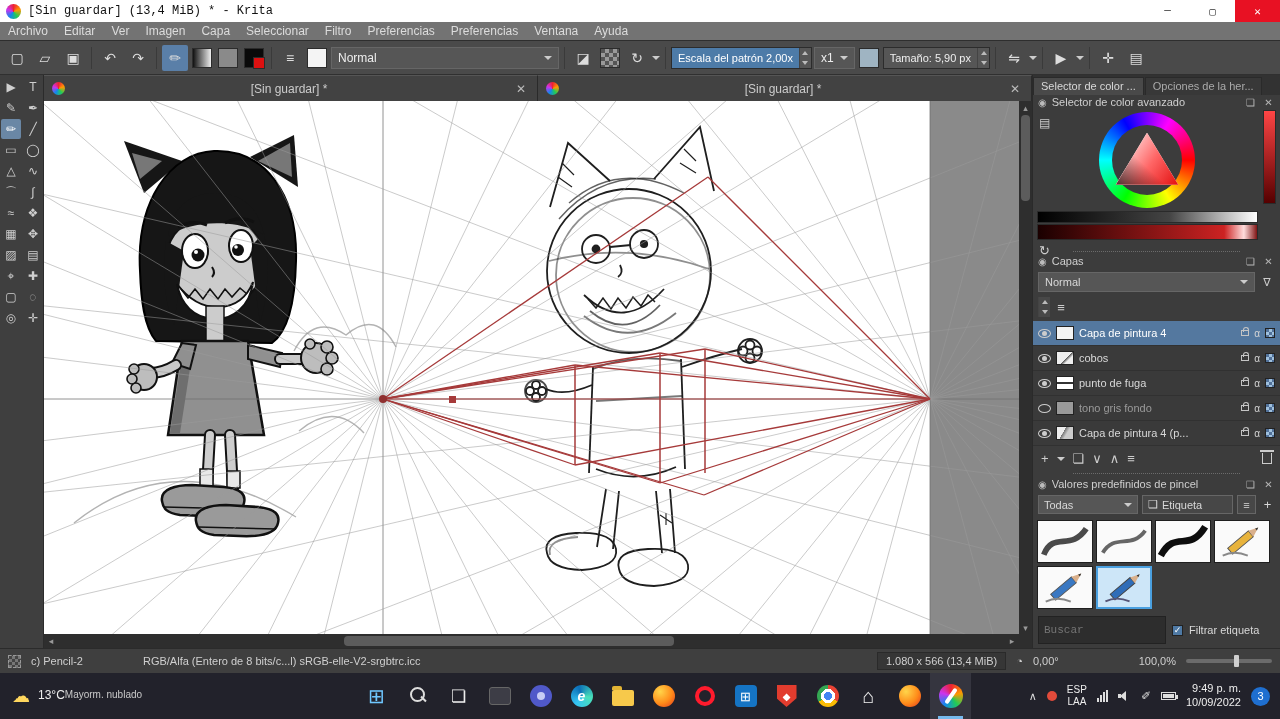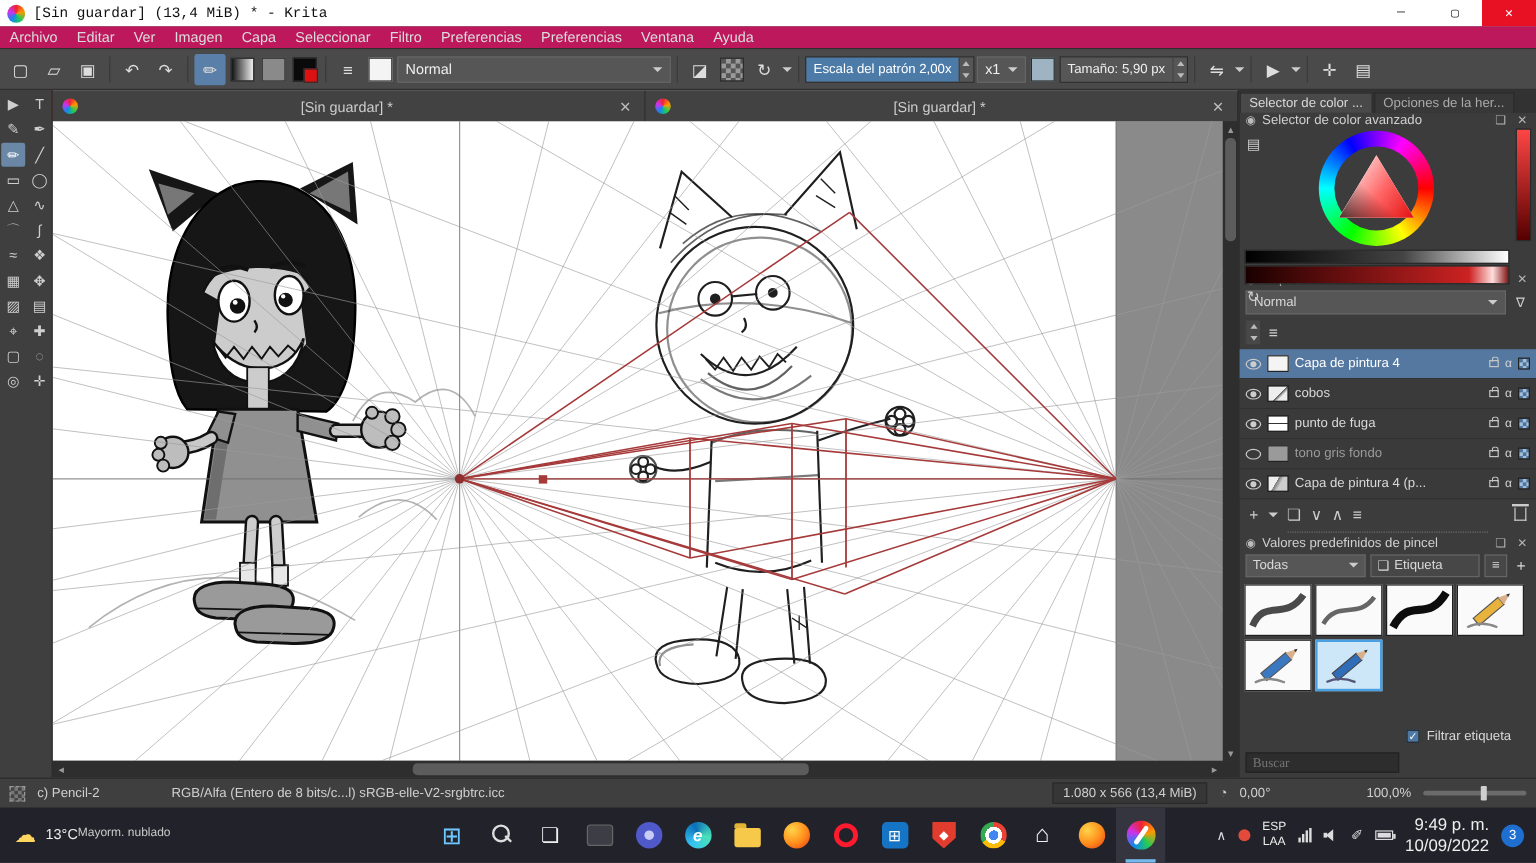--- a/index.html
+++ b/index.html
@@ -8,21 +8,21 @@
   *{box-sizing:border-box;}
 
   
   .titlebar{position:absolute;top:0;left:0;right:0;height:22px;background:#fff;display:flex;align-items:center;font-size:12px;color:#111;font-family:Liberation Mono, monospace;}
   .app-logo{width:15px;height:15px;border-radius:50%;margin:0 7px 0 6px;background:conic-gradient(#e23,#f90,#2c5,#18e,#c3e,#e23);}
   .win-controls{margin-left:auto;display:flex;height:22px;}
   .win-btn{width:45px;height:22px;display:flex;align-items:center;justify-content:center;font-size:11px;color:#333;}
   .win-close{background:#e81123;color:#fff;}
 
   
-  .menubar{position:absolute;top:22px;left:0;right:0;height:19px;background:#be185d;display:flex;align-items:center;color:#dcdcdc;font-size:12px;border-bottom:1px solid #2e2e2e;}
+  .menubar{position:absolute;top:22px;left:0;right:0;height:19px;background:#737373;display:flex;align-items:center;color:#dcdcdc;font-size:12px;border-bottom:1px solid #2e2e2e;}
   .menu-item{padding:0 8px;height:19px;display:flex;align-items:center;}
 
   
   .toolbar{position:absolute;top:41px;left:0;right:0;height:34px;background:#4a4a4a;border-bottom:1px solid #303030;display:flex;align-items:center;padding:0 4px;gap:2px;color:#ddd;}
   .tbtn{min-width:26px;height:26px;display:flex;align-items:center;justify-content:center;font-size:14px;border-radius:2px;}
   .tbtn.sel{background:#5a7fa8;}
   .tsep{width:1px;height:22px;background:#3a3a3a;margin:0 3px;}
   .chip{width:20px;height:20px;border:1px solid #2c2c2c;margin:0 2px;}
   .chip-grad{background:linear-gradient(90deg,#111,#eee);}
   .chip-pat{background:#8a8a8a;}
@@ -134,21 +134,21 @@
   .pselect .lbl{flex:1;}
   .tagbtn{flex:1;height:19px;border:1px solid #666;background:#474747;display:flex;align-items:center;gap:4px;padding:0 5px;}
   .viewbtn{width:19px;height:19px;border:1px solid #666;background:#474747;display:flex;align-items:center;justify-content:center;}
   .plusbtn{width:15px;text-align:center;font-size:13px;}
   .preset-grid{display:grid;grid-template-columns:repeat(4,56px);gap:3px;padding:3px 4px;}
   .preset{width:56px;height:43px;background:#fafafa;border:1px solid #1f1f1f;position:relative;}
   .preset.sel{border:2px solid #4aa0e0;background:#cde6f8;}
   .preset svg{position:absolute;inset:0;}
 
   .search-row{display:flex;align-items:center;gap:6px;padding:4px 5px;margin-top:auto;}
-  .search-in{width:128px;height:17px;background:#2d2d2d;border:1px solid #222;color:#aaa;font-size:11px;padding:0 5px;font-family:Liberation Serif, serif;margin-top:44px;}
+  .search-in{width:128px;height:28px;background:#2d2d2d;border:1px solid #222;color:#aaa;font-size:11px;padding:0 5px;font-family:Liberation Mono, monospace;}
   .cbx{width:11px;height:11px;background:#4e79a4;border:1px solid #222;color:#fff;font-size:9px;display:flex;align-items:center;justify-content:center;}
 
   
   .statusbar{position:absolute;top:648px;left:0;right:0;height:25px;background:#3f3f3f;border-top:1px solid #2b2b2b;display:flex;align-items:center;gap:10px;padding:0 8px;font-size:11px;color:#cfcfcf;}
   .selicon{width:13px;height:13px;border:1px dashed #999;background:repeating-conic-gradient(#777 0 25%,#444 0 50%) 0 0/6px 6px;}
   .szbox{border:1px solid #2a2a2a;background:#363636;padding:2px 8px;margin-left:auto;}
   .zslider{width:86px;height:4px;background:#6b6b6b;border-radius:2px;position:relative;}
   .zthumb{position:absolute;left:48px;top:-4px;width:5px;height:12px;background:#cfcfcf;border-radius:1px;}
 
   
@@ -187,21 +187,21 @@
   .lang{display:flex;flex-direction:column;font-size:10px;line-height:1.2;text-align:center;}
   .sig{display:flex;align-items:flex-end;gap:1px;height:12px;}
   .sig i{width:2px;background:#ddd;display:block;}
   .vol{position:relative;width:13px;height:12px;}
   .vol::before{content:'';position:absolute;left:0;top:4px;width:3px;height:4px;background:#ddd;}
   .vol::after{content:'';position:absolute;left:2px;top:1px;border-top:5px solid transparent;border-bottom:5px solid transparent;border-right:6px solid #ddd;}
   .pen{color:#ddd;font-size:12px;}
   .batt{width:15px;height:8px;border:1px solid #ddd;position:relative;}
   .batt::before{content:'';position:absolute;inset:1px;background:#ddd;}
   .batt::after{content:'';position:absolute;right:-3px;top:2px;width:2px;height:4px;background:#ddd;}
-  .clock{display:flex;flex-direction:column;text-align:right;font-size:14px;line-height:1.25;}
+  .clock{display:flex;flex-direction:column;text-align:right;font-size:11px;line-height:1.25;}
   .badge{width:19px;height:19px;border-radius:50%;background:#1f6fd0;color:#fff;display:flex;align-items:center;justify-content:center;font-size:11px;}
 </style>
 </head>
 <body>
 
 <div class="titlebar">
   <div class="app-logo"></div>
   <span>[Sin guardar]  (13,4 MiB) * - Krita</span>
   <div class="win-controls">
     <div class="win-btn">─</div>

